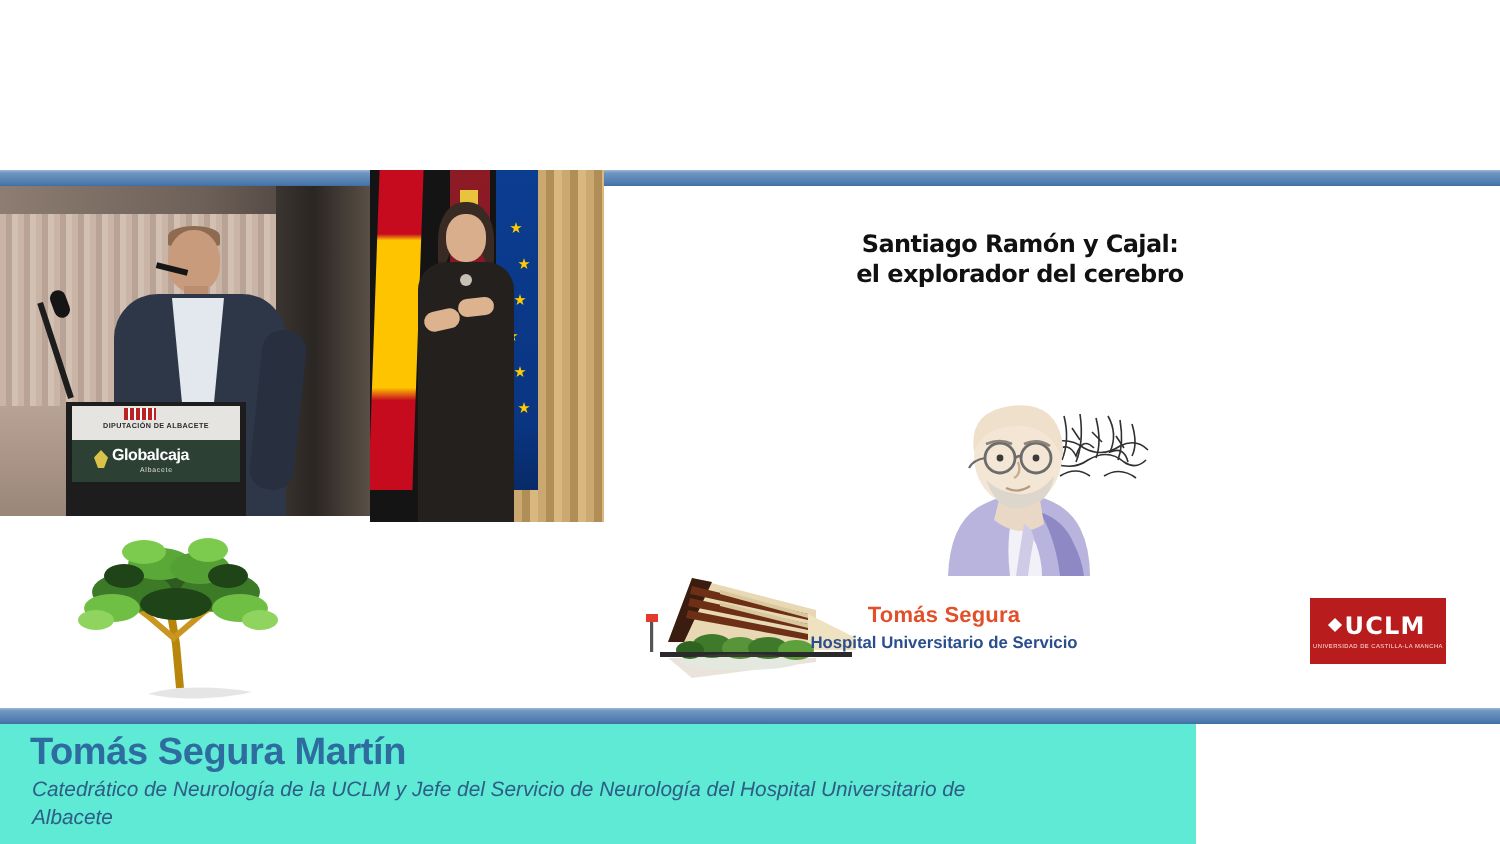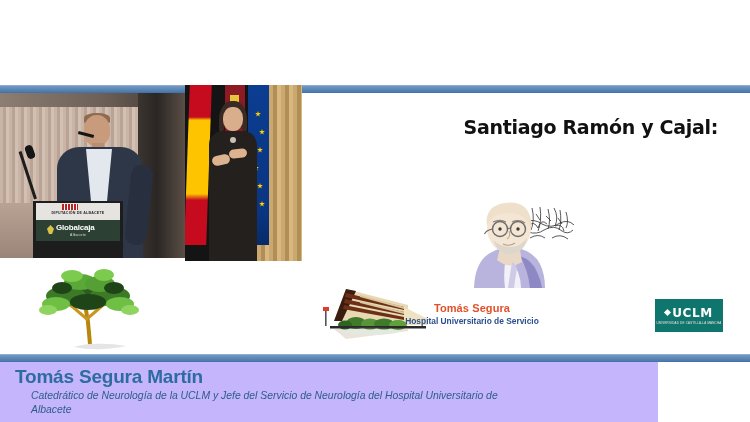--- a/index.html
+++ b/index.html
@@ -312,23 +312,23 @@
     position: absolute;
     left: 302px; top: 0;
     width: 448px; height: 261px;
     background: #ffffff;
     overflow: hidden;
   }
   .slide-title {
     position: absolute;
     left: 0; top: 22px;
     width: 416px;
-    text-align: right;
+    text-align: center;
     font-family: "DejaVu Sans", sans-serif;
-    font-size: 19px;
+    font-size: 12px;
     font-weight: 700;
     color: #111111;
     line-height: 1.28;
     letter-spacing: -0.3px;
   }
 
   
   .cajal {
     position: absolute;
     left: 158px; top: 105px;
@@ -365,21 +365,21 @@
     position: absolute;
     left: 10px; top: 178px;
     width: 118px; height: 72px;
   }
 
   
   .uclm-logo {
     position: absolute;
     left: 353px; top: 206px;
     width: 68px; height: 33px;
-    background: #0f766e;
+    background: #b91c1c;
     display: flex;
     flex-direction: column;
     align-items: center;
     justify-content: center;
   }
   .uclm-row { display: flex; align-items: center; gap: 2px; }
   .uclm-diamond {
     width: 5px; height: 5px;
     background: #ffffff;
     transform: rotate(45deg);
@@ -396,41 +396,40 @@
     color: #ffe4e4;
     letter-spacing: 0.25px;
     margin-top: 1.5px;
     white-space: nowrap;
   }
 
   
   .footer {
     position: absolute;
     left: 0; top: 362px;
-    width: 658px; height: 60px;
-    background: #c4b5fd;
+    width: 598px; height: 60px;
+    background: #5eead4;
   }
   .footer-name {
     position: absolute;
     left: 15px; top: 4px;
     font-size: 19px;
     font-weight: 700;
     color: #2e6ca0;
     letter-spacing: -0.2px;
     white-space: nowrap;
   }
   .footer-role {
     position: absolute;
     left: 16px; top: 27px;
     width: 500px;
     font-size: 10.4px;
     font-style: italic;
     color: #2e5d86;
     line-height: 1.35;
-    margin-left: 15px;
   }
 </style>
 </head>
 <body>
 
 <div id="app">
 
 
   <div class="content-frame">
 
@@ -493,20 +492,21 @@
               <ellipse cx="130" cy="52" rx="9" ry="5" fill="#8ed45f"></ellipse>
             </g>
           </svg>
         </div>
       </div>
 
       <div class="slide">
 
         <div class="slide-title">
           <div>Santiago Ramón y Cajal:</div>
+          <div>el explorador del cerebro</div>
         </div>
 
         <div class="cajal">
           <svg width="120" height="92" viewBox="0 0 120 92">
 
             <g stroke="#1a1a1a" stroke-width="0.8" fill="none" opacity="0.9">
               <rect x="62" y="8" width="52" height="36" fill="#ffffff" stroke="none"></rect>
               <path d="M66 12 q 5 8 2 16 q 6 -6 10 2 q 3 -10 9 -4"></path>
               <path d="M72 10 q 3 12 -1 22 M80 9 q 2 14 -2 24 M88 11 q 3 12 0 20"></path>
               <path d="M94 10 q 5 9 1 18 q 7 -3 9 5"></path>

